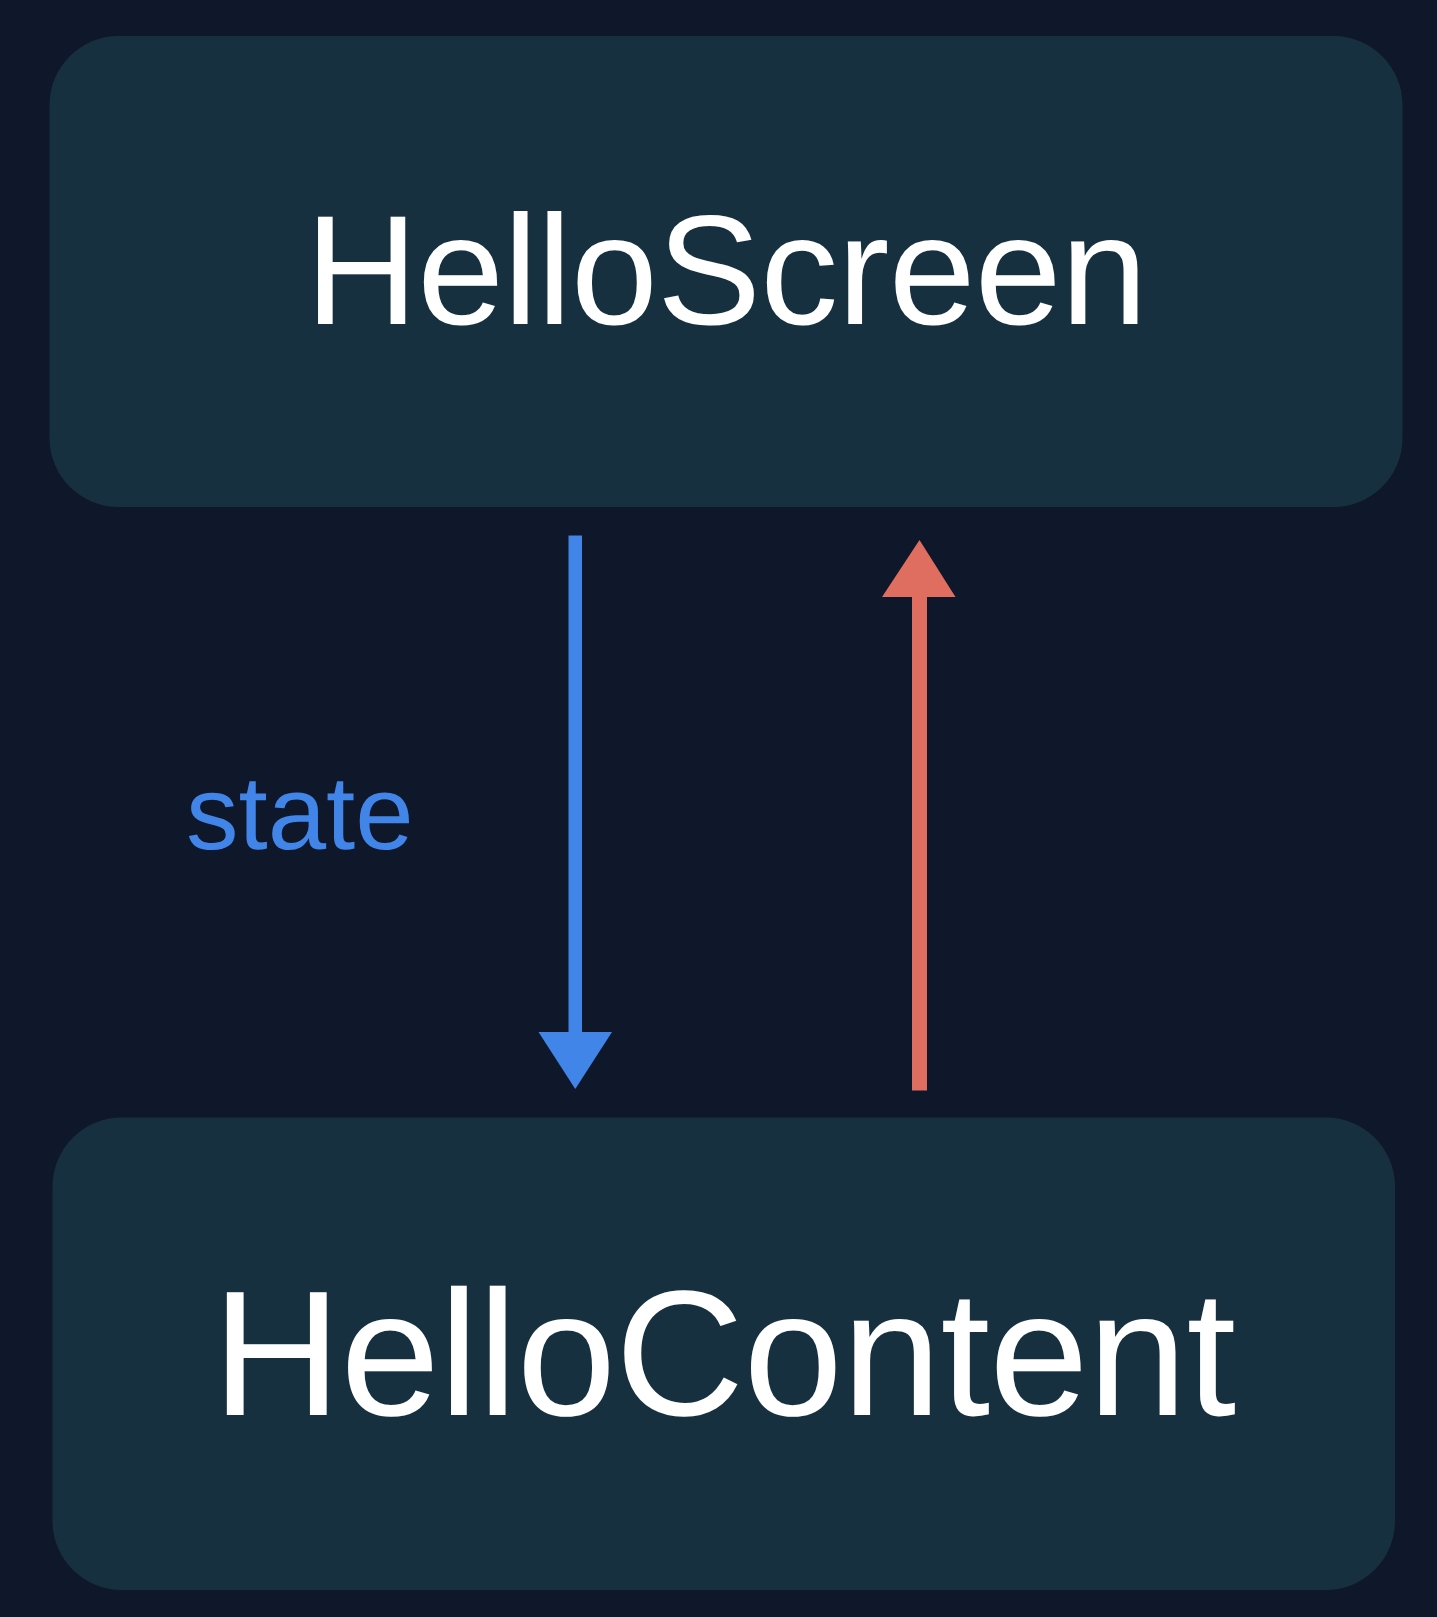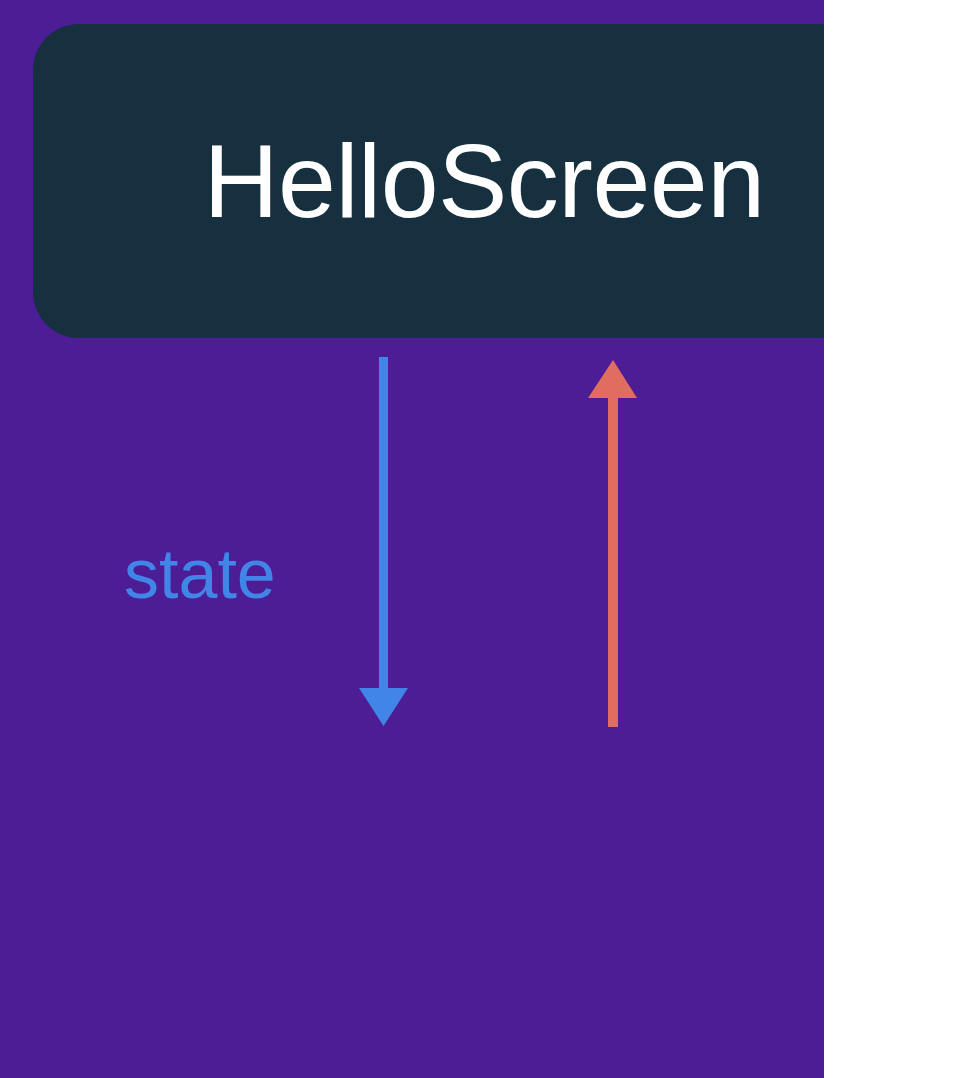--- a/index.html
+++ b/index.html
@@ -6,23 +6,23 @@
   html, body {
     margin: 0;
     padding: 0;
     background: #ffffff;
   }
   body {
     font-family: "Liberation Sans", sans-serif;
   }
   #canvas {
     position: relative;
-    width: 824px;
+    width: 958px;
     height: 1078px;
-    background: #4c1d95;
+    background: #0f172a;
     overflow: hidden;
   }
 
   
   .node {
     position: absolute;
     box-sizing: border-box;
     display: flex;
     align-items: center;
     justify-content: center;
@@ -66,21 +66,20 @@
 
   
   .edge-label {
     position: absolute;
     font-family: "Liberation Sans", sans-serif;
     font-weight: 400;
     font-size: 70px;
     line-height: 1;
     white-space: nowrap;
     user-select: none;
-    margin-top: 32px;
   }
   #label-state {
     left: 124px;
     top: 507px;
     color: #4285E8;
   }
   #label-event {
     left: 672px;
     top: 507px;
     color: #E06E60;
@@ -104,14 +103,17 @@
 
     <g>
       <rect x="608" y="397" width="10" height="330" fill="#E06E60"></rect>
       <polygon points="588,398 637,398 613,360" fill="#E06E60"></polygon>
     </g>
   </svg>
 
   <div class="edge-label" id="label-state">state</div>
 
 
+  <div class="node" id="node-content">
+    <span>HelloContent</span>
+  </div>
 
 </div>
 
 </body></html>

